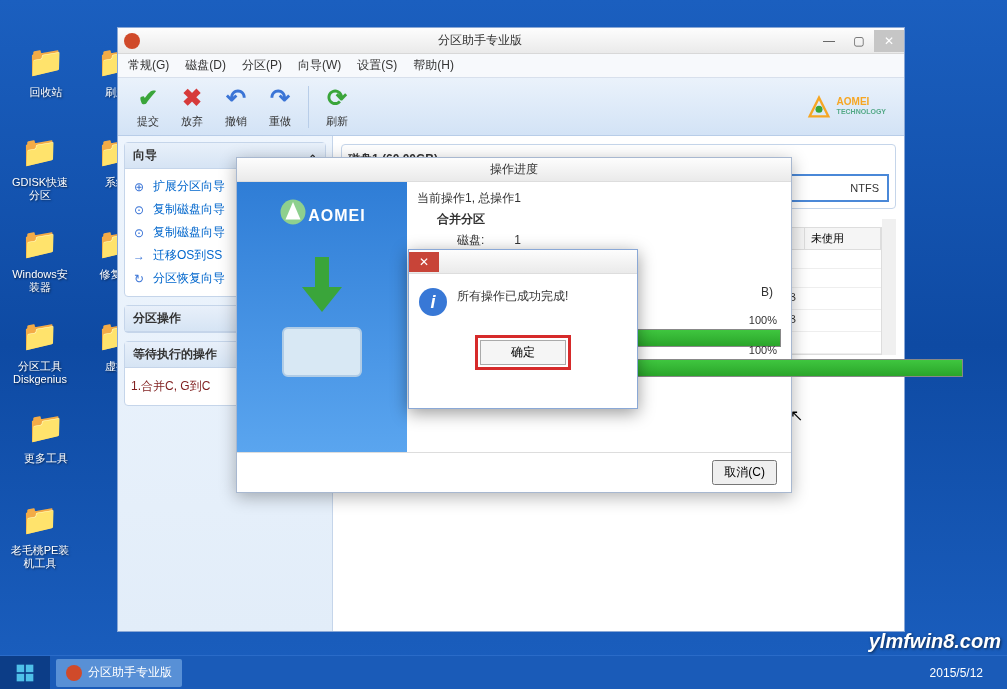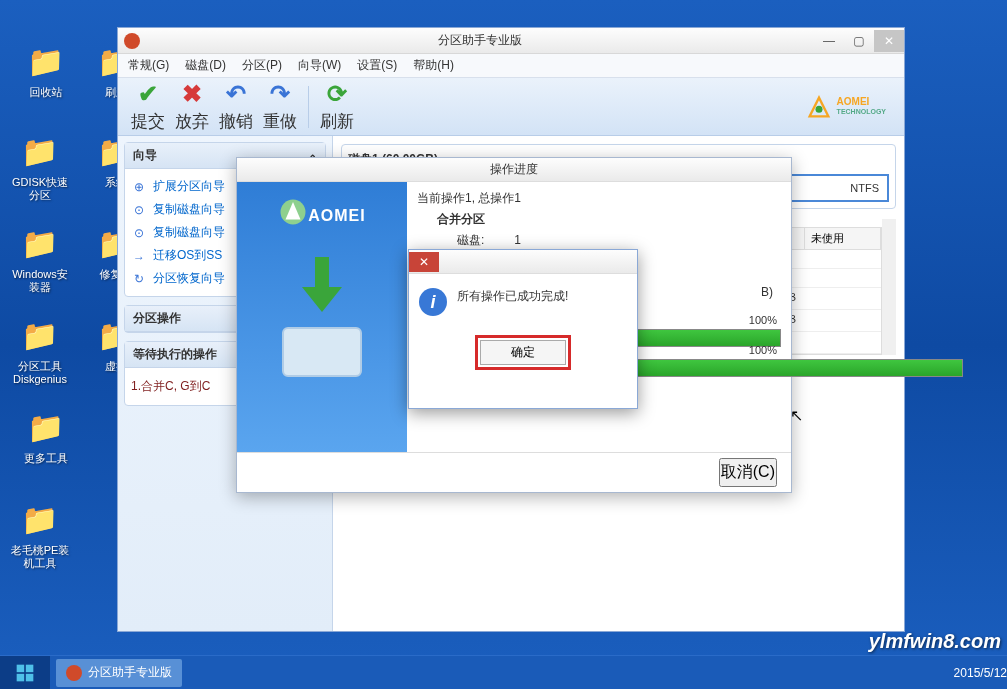--- a/index.html
+++ b/index.html
@@ -10,38 +10,38 @@
 .dicon { position: absolute; width: 60px; text-align: center; cursor: pointer; }
 .dicon .ibox { width: 42px; height: 42px; margin: 0 auto 4px; display: flex; align-items: center; justify-content: center; font-size: 30px; }
 .dicon .ilbl { color: #fff; font-size: 11px; line-height: 13px; text-shadow: 1px 1px 2px rgba(0,0,0,0.6); }
 
 
 .taskbar { position: absolute; bottom: 0; left: 0; right: 0; height: 34px; background: #1a5bb8; display: flex; align-items: center; border-top: 1px solid #2a6bc8; }
 .startbtn { width: 50px; height: 34px; background: #0c3d87; display: flex; align-items: center; justify-content: center; cursor: pointer; }
 .startbtn svg { width: 20px; height: 20px; }
 .taskitem { height: 28px; margin-left: 6px; padding: 0 10px; background: #5890d6; display: flex; align-items: center; color: #fff; font-size: 12px; cursor: pointer; border-radius: 2px; }
 .taskitem .ticon { width: 16px; height: 16px; background: #d04a2a; border-radius: 50%; margin-right: 6px; }
-.clock { margin-left: auto; color: #fff; font-size: 12px; padding-right: 0; }
+.clock { margin-left: auto; color: #fff; font-size: 12px; padding-right: 24px; }
 
 
 .mainwin { position: absolute; left: 117px; top: 27px; width: 788px; height: 605px; background: #fff; border: 1px solid #8aa8d6; display: flex; flex-direction: column; }
 .mtitle { height: 26px; background: linear-gradient(#fdfdfd, #eaeaea); display: flex; align-items: center; border-bottom: 1px solid #d8d8d8; }
 .mtitle .micon { width: 16px; height: 16px; margin: 0 6px; background: #d04a2a; border-radius: 50%; }
 .mtitle .mtxt { flex: 1; text-align: center; font-size: 12px; color: #333; }
 .mtitle .winctl { display: flex; }
 .mtitle .winbtn { width: 30px; height: 22px; display: flex; align-items: center; justify-content: center; cursor: pointer; font-size: 12px; color: #555; }
 .mtitle .closebtn { background: #c6c6c6; color: #fff; }
 
 .menubar { height: 24px; background: #f7f9fc; display: flex; align-items: center; padding-left: 10px; border-bottom: 1px solid #d8e0ec; }
 .menubar span { font-size: 12px; color: #333; margin-right: 16px; cursor: pointer; }
 
 .toolbar { height: 58px; background: linear-gradient(#eaf2fb, #d3e3f6); display: flex; align-items: center; padding: 0 8px; border-bottom: 1px solid #b8cde8; }
 .tbtn { width: 44px; text-align: center; cursor: pointer; }
 .tbtn .ticon2 { width: 28px; height: 28px; margin: 0 auto 2px; display: flex; align-items: center; justify-content: center; }
-.tbtn .tlbl { font-size: 17px; color: #333; }
+.tbtn .tlbl { font-size: 11px; color: #333; }
 .tsep { width: 1px; height: 42px; background: #b8cde8; margin: 0 6px; }
 .logo { margin-left: auto; display: flex; align-items: center; margin-right: 10px; }
 .logo svg { width: 28px; height: 28px; margin-right: 4px; }
 .logo .ltxt { font-size: 10px; color: #5a8; font-weight: bold; line-height: 10px; }
 
 .mainbody { flex: 1; display: flex; background: #fff; overflow: hidden; }
 .leftpanel { width: 215px; background: linear-gradient(#eef5fd, #e2edf9); border-right: 1px solid #c5d5ea; padding: 6px; overflow: hidden; }
 .panel { background: #fff; border: 1px solid #c5d5ea; border-radius: 4px; margin-bottom: 8px; }
 .phdr { background: linear-gradient(#e8f0fa, #d6e4f4); padding: 4px 8px; font-size: 12px; font-weight: bold; color: #333; border-bottom: 1px solid #c5d5ea; display: flex; align-items: flex-end; }
 .phdr .expand { margin-left: auto; font-size: 10px; cursor: pointer; }
@@ -74,21 +74,21 @@
 .proglogo { width: 170px; background: linear-gradient(180deg, #2f7dd6 0%, #5aa5ef 100%); display: flex; flex-direction: column; align-items: center; justify-content: center; }
 .proglogo .aomei { color: #fff; font-size: 16px; font-weight: bold; letter-spacing: 1px; margin-top: 8px; }
 .proglogo svg.alg { width: 30px; height: 30px; }
 .proglogo .arrow { margin-top: 30px; }
 .proglogo .diskimg { margin-top: 10px; width: 80px; height: 50px; background: #d8e8f4; border-radius: 6px; border: 2px solid #b0cce6; }
 .proginfo { flex: 1; padding: 8px 10px; font-size: 12px; color: #333; position: relative; }
 .proginfo .pline { margin-bottom: 4px; }
 .progbar { height: 18px; background: linear-gradient(#3fc63f, #2aa52a); border: 1px solid #888; margin: 6px 0; position: relative; }
 .progpct { position: absolute; right: 4px; top: -15px; font-size: 11px; }
 .progfoot { height: 40px; display: flex; align-items: center; justify-content: flex-end; padding-right: 14px; border-top: 1px solid #ddd; }
-.progfoot button { padding: 2px 0; font-size: 16px; cursor: pointer; }
+.progfoot button { padding: 2px 10px; font-size: 12px; cursor: pointer; }
 
 
 .infowin { position: absolute; left: 408px; top: 249px; width: 230px; height: 160px; background: #fff; border: 1px solid #8aa8d6; box-shadow: 0 4px 16px rgba(0,0,0,0.4); }
 .infowin .ititle { height: 24px; background: linear-gradient(#fdfdfd, #eaeaea); display: flex; align-items: center; border-bottom: 1px solid #ddd; }
 .infowin .ititle .itxt { flex: 1; text-align: center; font-size: 12px; color: #333; }
 .infowin .ititle .iclose { width: 30px; height: 20px; background: #c84438; color: #fff; display: flex; align-items: center; justify-content: center; font-size: 12px; cursor: pointer; margin-right: 2px; }
 .infobody { padding: 14px 10px; display: flex; align-items: flex-start; }
 .infobody .iicon { width: 28px; height: 28px; background: #3878d6; border-radius: 50%; color: #fff; display: flex; align-items: center; justify-content: center; font-size: 18px; font-weight: bold; font-style: italic; margin-right: 10px; flex-shrink: 0; }
 .infobody .imsg { font-size: 12px; color: #333; }
 .infofoot { display: flex; justify-content: center; padding: 10px; }

